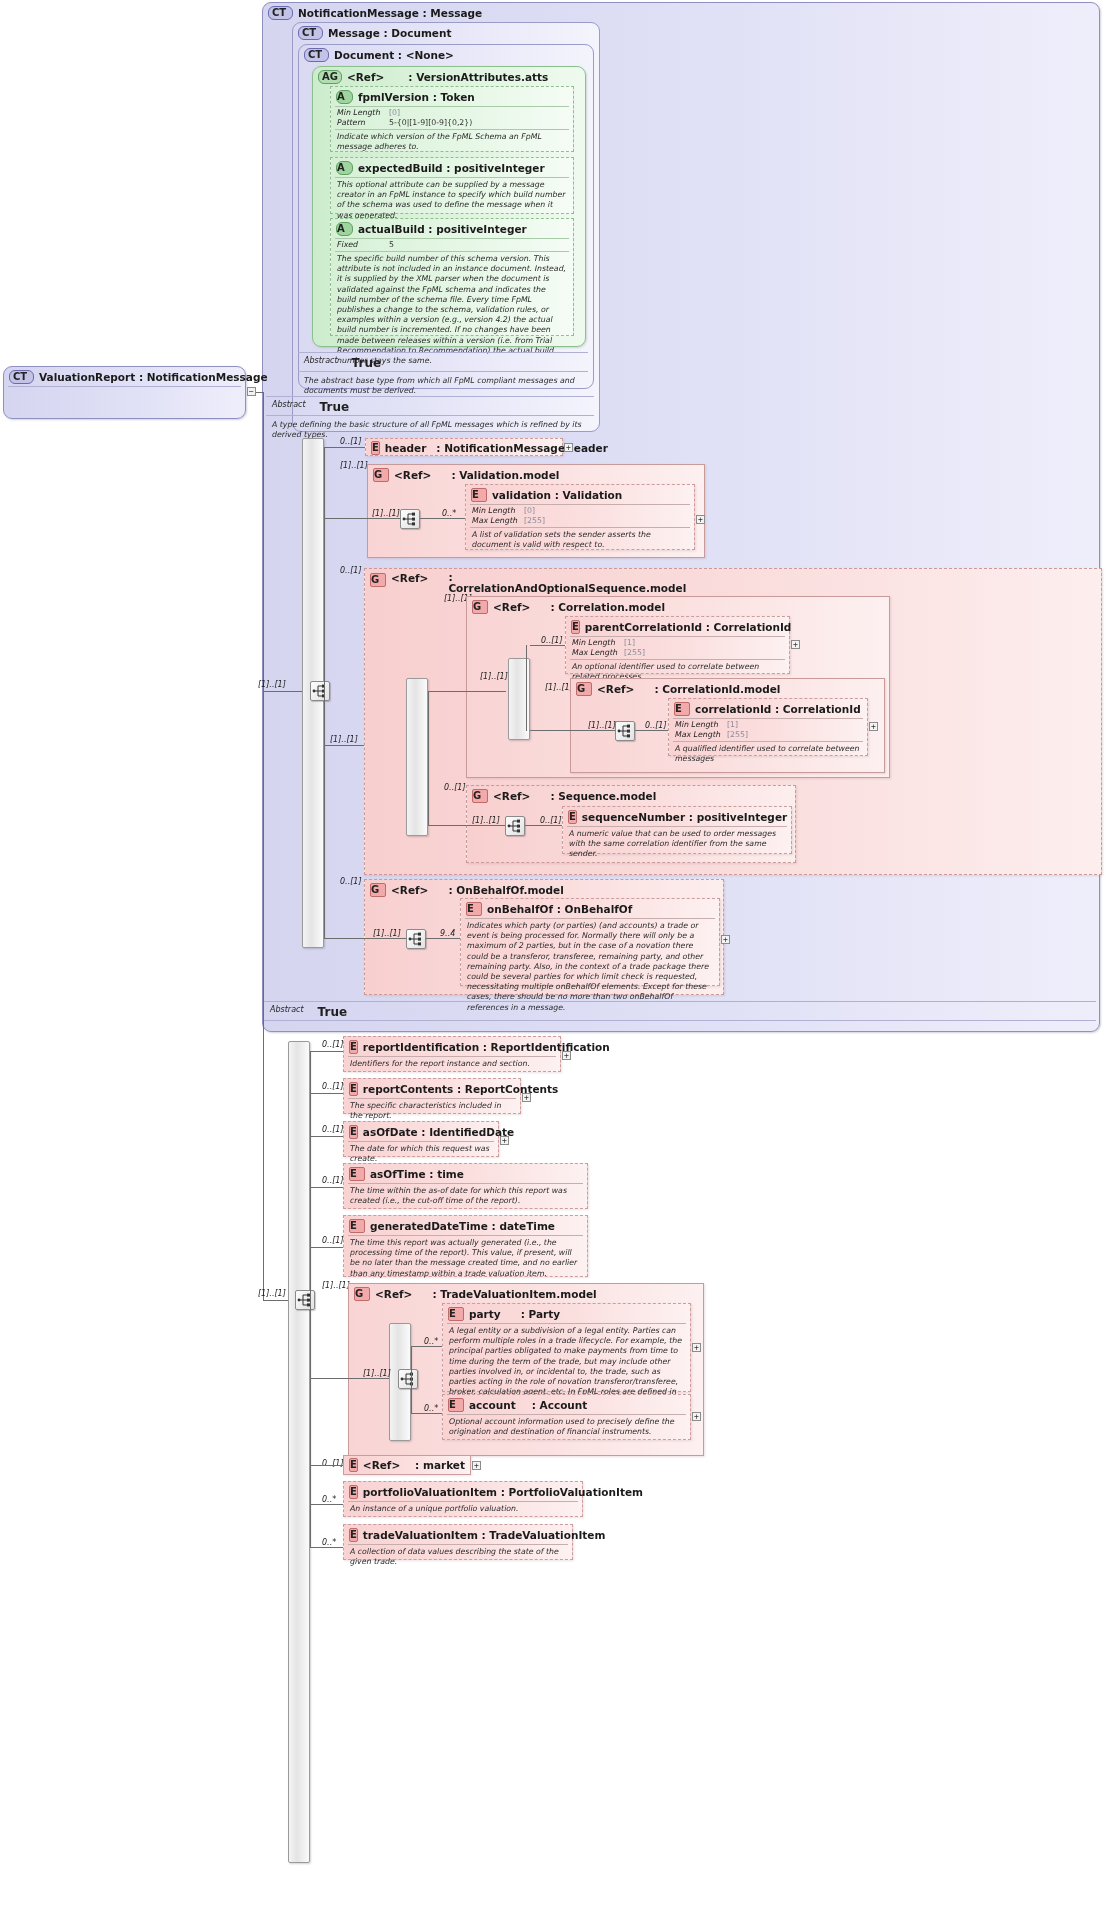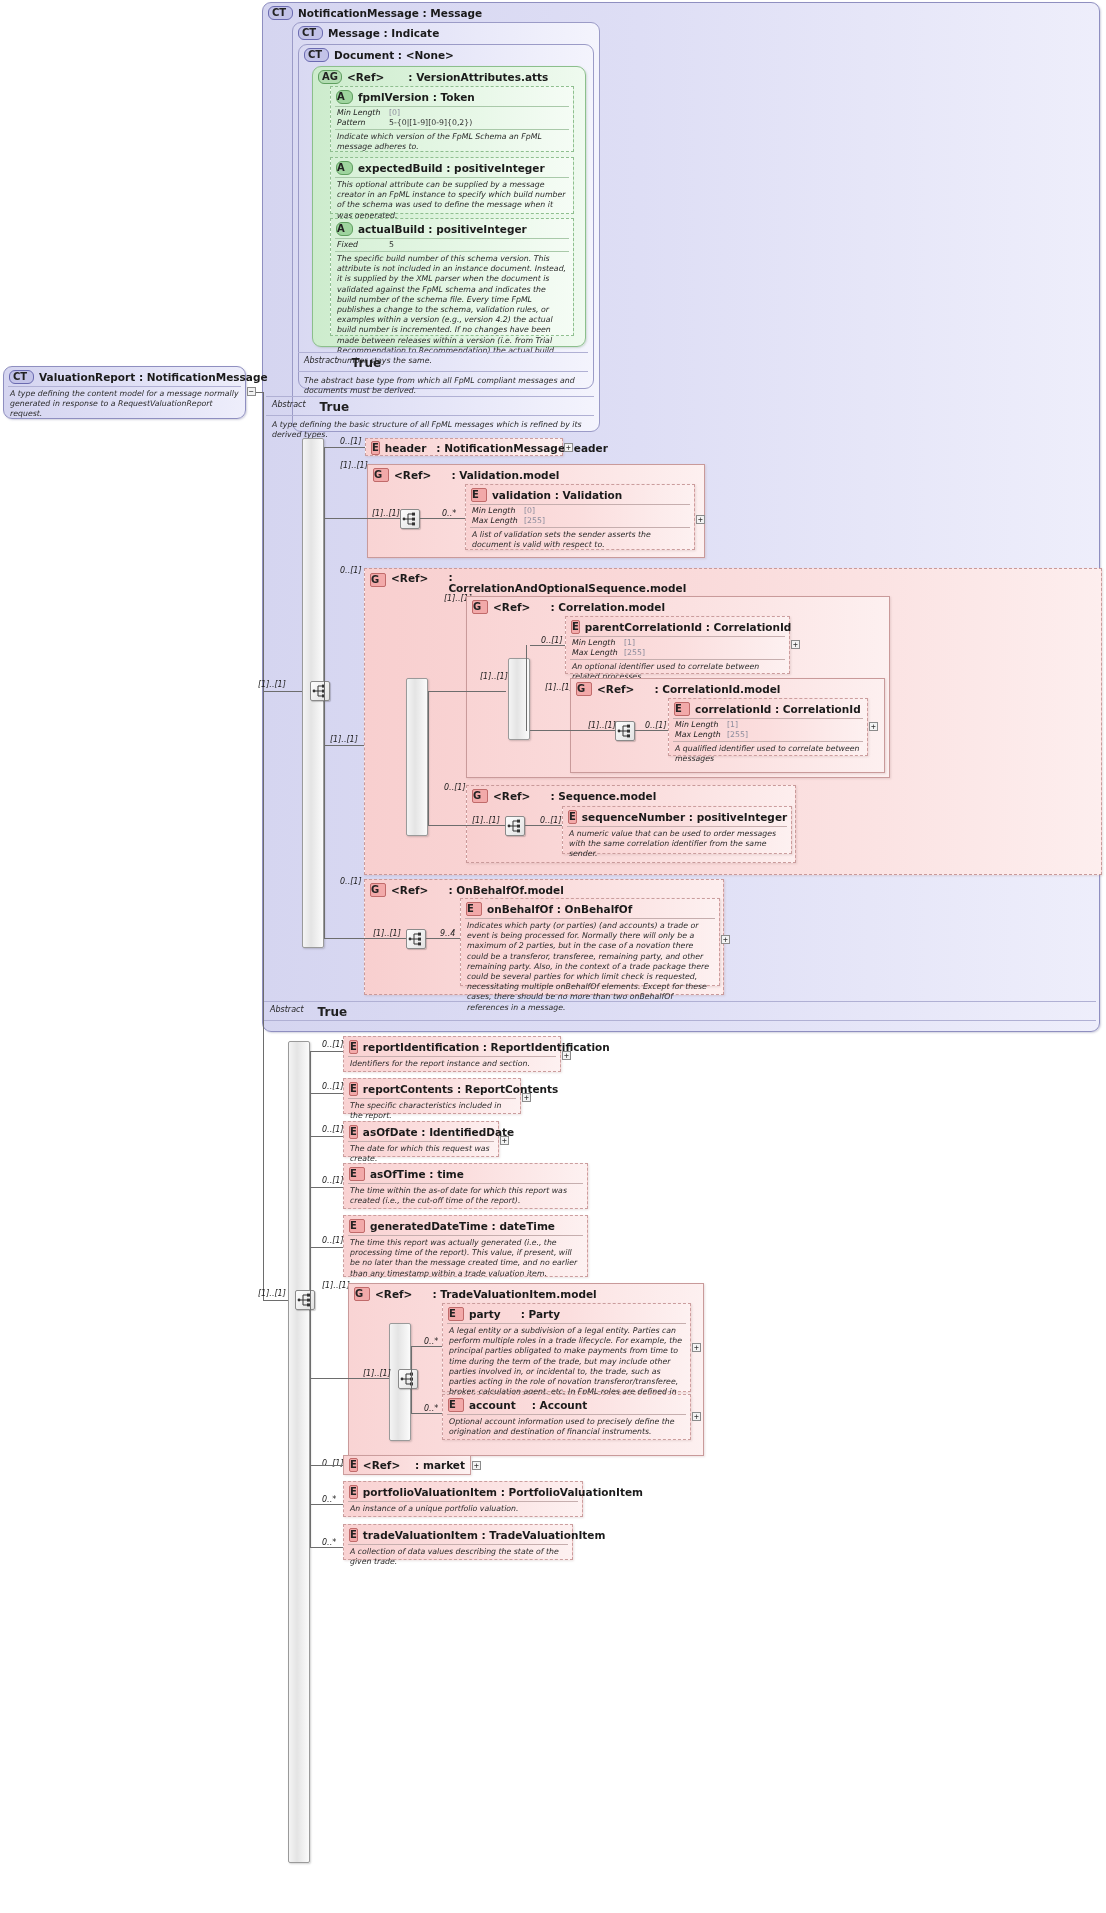--- a/index.html
+++ b/index.html
@@ -187,21 +187,21 @@
   <div class="abs ct-box" style="left:262px; top:2px; width:838px; height:1030px;">
     <div class="hdr" style="padding-top:3px;">
       <span class="badge badge-ct">CT</span>
       <span class="nm">NotificationMessage : Message</span>
     </div>
   </div>
 
   <div class="abs ct-inner" style="left:292px; top:22px; width:308px; height:410px;">
     <div class="hdr" style="padding-top:3px;">
       <span class="badge badge-ct">CT</span>
-      <span class="nm">Message : Indicate</span>
+      <span class="nm">Message : Document</span>
     </div>
   </div>
 
   <div class="abs ct-inner" style="left:298px; top:44px; width:296px; height:345px;">
     <div class="hdr" style="padding-top:3px;">
       <span class="badge badge-ct">CT</span>
       <span class="nm">Document : &lt;None&gt;</span>
     </div>
   </div>
 
@@ -278,21 +278,20 @@
     <div class="rule-blue" style="margin:0 0 2px 0;"></div>
     <div class="doc">A type defining the basic structure of all FpML messages which is refined by its derived types.</div>
   </div>
 
   <div class="abs ct-box" style="left:3px; top:366px; width:243px; height:53px;">
     <div class="hdr" style="padding-top:3px;">
       <span class="badge badge-ct">CT</span>
       <span class="nm">ValuationReport : NotificationMessage</span>
     </div>
     <div class="rule-blue"></div>
-    <div class="doc">A type defining the content model for a message normally generated in response to a RequestValuationReport request.</div>
   </div>
   <div class="exp" style="left:247px; top:387px;">−</div>
 
   <div class="ln ln-h" style="left:256px; top:392px; width:8px;"></div>
   <div class="ln ln-v" style="left:263px; top:392px; height:909px;"></div>
   <div class="ln ln-h" style="left:263px; top:691px; width:44px;"></div>
   <div class="ln ln-h" style="left:263px; top:1300px; width:29px;"></div>
   <div class="card" style="left:258px; top:680px;">[1]..[1]</div>
   <div class="card" style="left:258px; top:1289px;">[1]..[1]</div>
 

